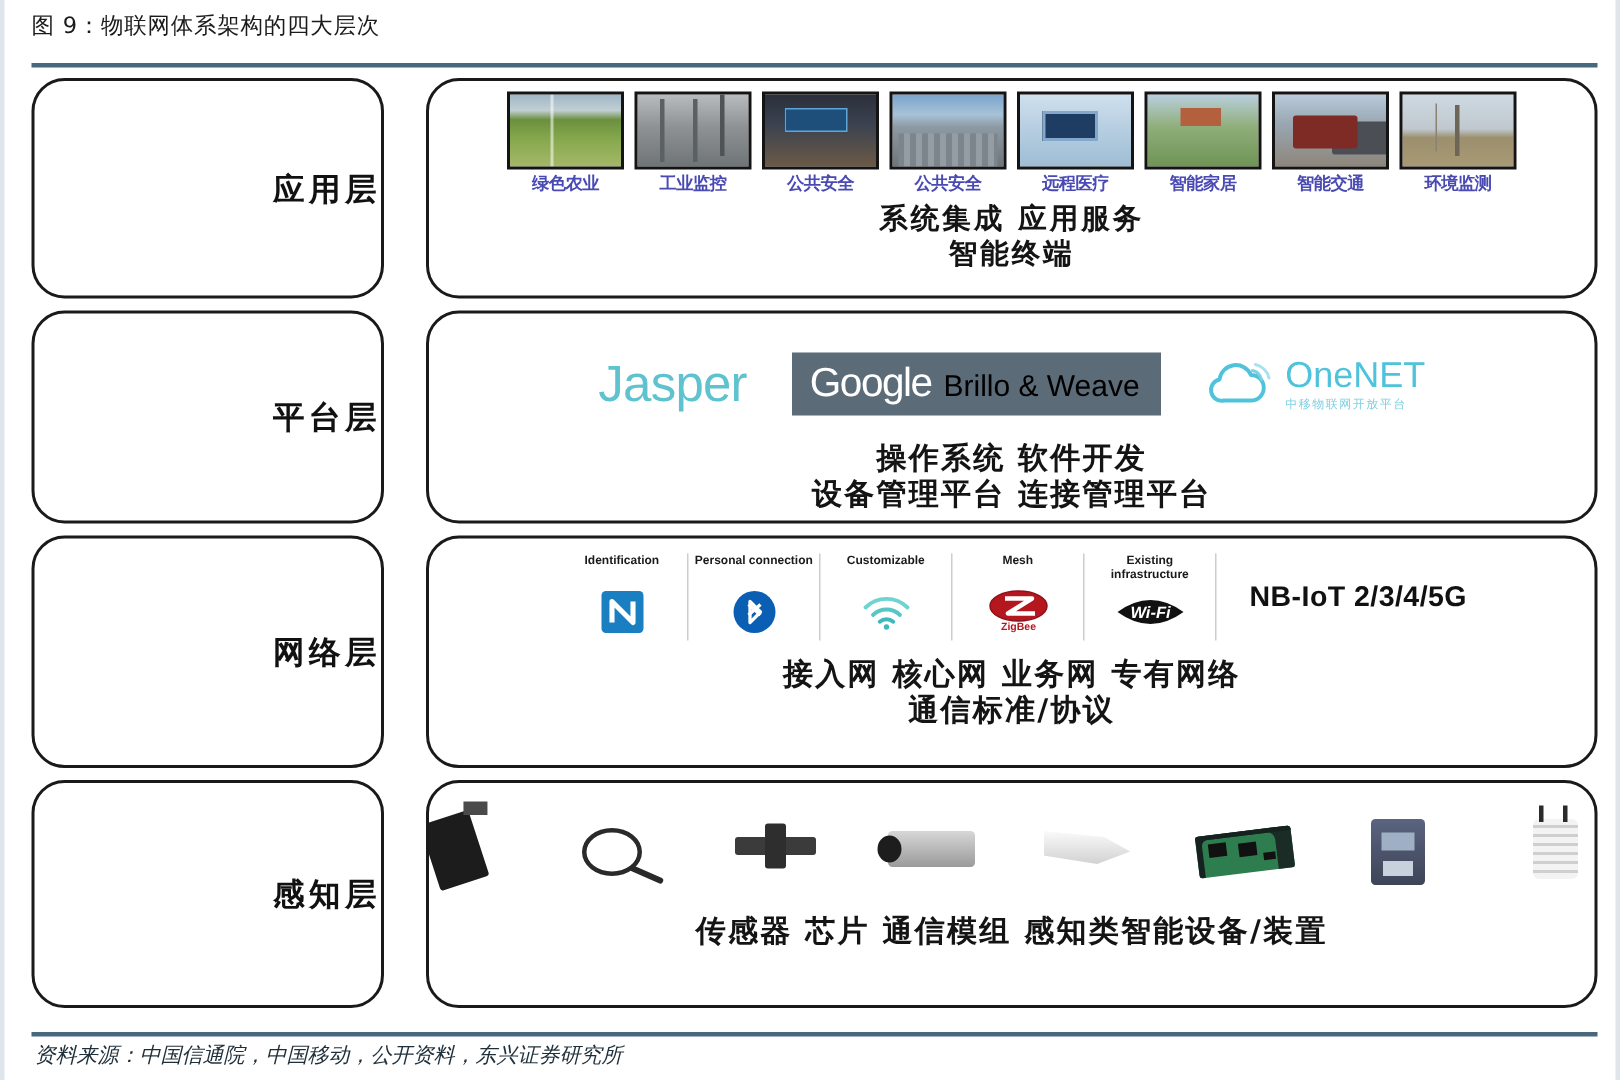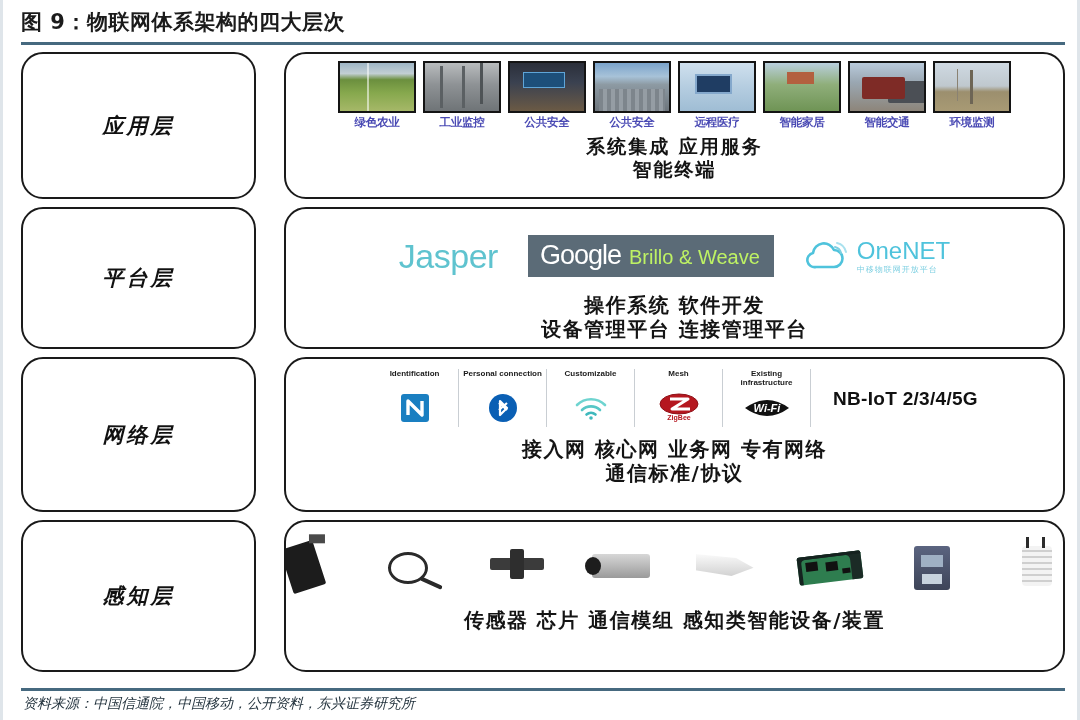--- a/index.html
+++ b/index.html
@@ -14,43 +14,42 @@
     position:relative;width:1080px;height:720px;
     box-sizing:border-box;
     border-left:3px solid #dfe5ea;
     border-right:3px solid #dfe5ea;
   }
   
   .title-bar{
     position:absolute;left:18px;top:8px;width:1044px;height:36px;
   }
   .title-text{
-    font-size:21px;font-weight:bold;color:#1b1b1b;
+    font-size:15px;font-weight:normal;color:#1b1b1b;
     font-family:"DejaVu Sans","Liberation Sans",sans-serif;
     letter-spacing:.5px;white-space:nowrap;
   }
   .title-rule{
     position:absolute;left:18px;top:42px;width:1044px;height:3px;
     background:#46697f;
   }
   
   .diagram{position:absolute;left:0;top:52px;width:1080px;height:628px;}
   .row{position:absolute;left:0;width:1080px;}
   .row1{top:0;height:147px;}
   .row2{top:155px;height:142px;}
   .row3{top:305px;height:155px;}
   .row4{top:468px;height:152px;}
 
   .layer-label{
     position:absolute;left:18px;top:0;width:235px;height:100%;
     border:2.5px solid #1a1a1a;border-radius:22px;
     background:#fff;
-    display:flex;align-items:center;justify-content:center;
+    display:flex;align-items:center;justify-content:flex-end;
     box-sizing:border-box;
-    font-style:italic;
   }
   .layer-label span{
     font-size:21px;font-weight:bold;letter-spacing:3px;
     font-family:"DejaVu Sans","Liberation Sans",sans-serif;
     color:#111;
   }
   .layer-body{
     position:absolute;left:281px;top:0;width:781px;height:100%;
     border:2.5px solid #1a1a1a;border-radius:22px;
     background:#fff;box-sizing:border-box;
@@ -106,21 +105,21 @@
     margin-top:24px;height:46px;
   }
   .logo-jasper{
     font-size:34px;color:#5fc3cf;letter-spacing:-.5px;
     font-family:"Liberation Sans","DejaVu Sans",sans-serif;
   }
   .logo-google{
     background:#5b6b77;padding:5px 14px 6px 12px;display:flex;align-items:baseline;gap:8px;
   }
   .logo-google .g1{color:#fff;font-size:27px;letter-spacing:-1px;font-family:"Liberation Sans","DejaVu Sans",sans-serif;}
-  .logo-google .g2{color:#bef264;font-size:20px;font-family:"Liberation Sans","DejaVu Sans",sans-serif;}
+  .logo-google .g2{color:#000000;font-size:20px;font-family:"Liberation Sans","DejaVu Sans",sans-serif;}
   .logo-onenet{display:flex;align-items:center;gap:7px;}
   .onenet-txt{display:flex;flex-direction:column;line-height:1;}
   .onenet-txt .o1{font-size:24px;color:#4fc3dc;font-family:"Liberation Sans","DejaVu Sans",sans-serif;}
   .onenet-txt .o2{font-size:8px;color:#7fd0e2;letter-spacing:1px;margin-top:3px;font-family:"DejaVu Sans",sans-serif;}
   .plat-lines{margin-top:14px;font-size:20px;}
   .plat-lines .l1{letter-spacing:1.5px;}
   .plat-lines .l2{letter-spacing:1.5px;}
 
   
   .net-icons{

